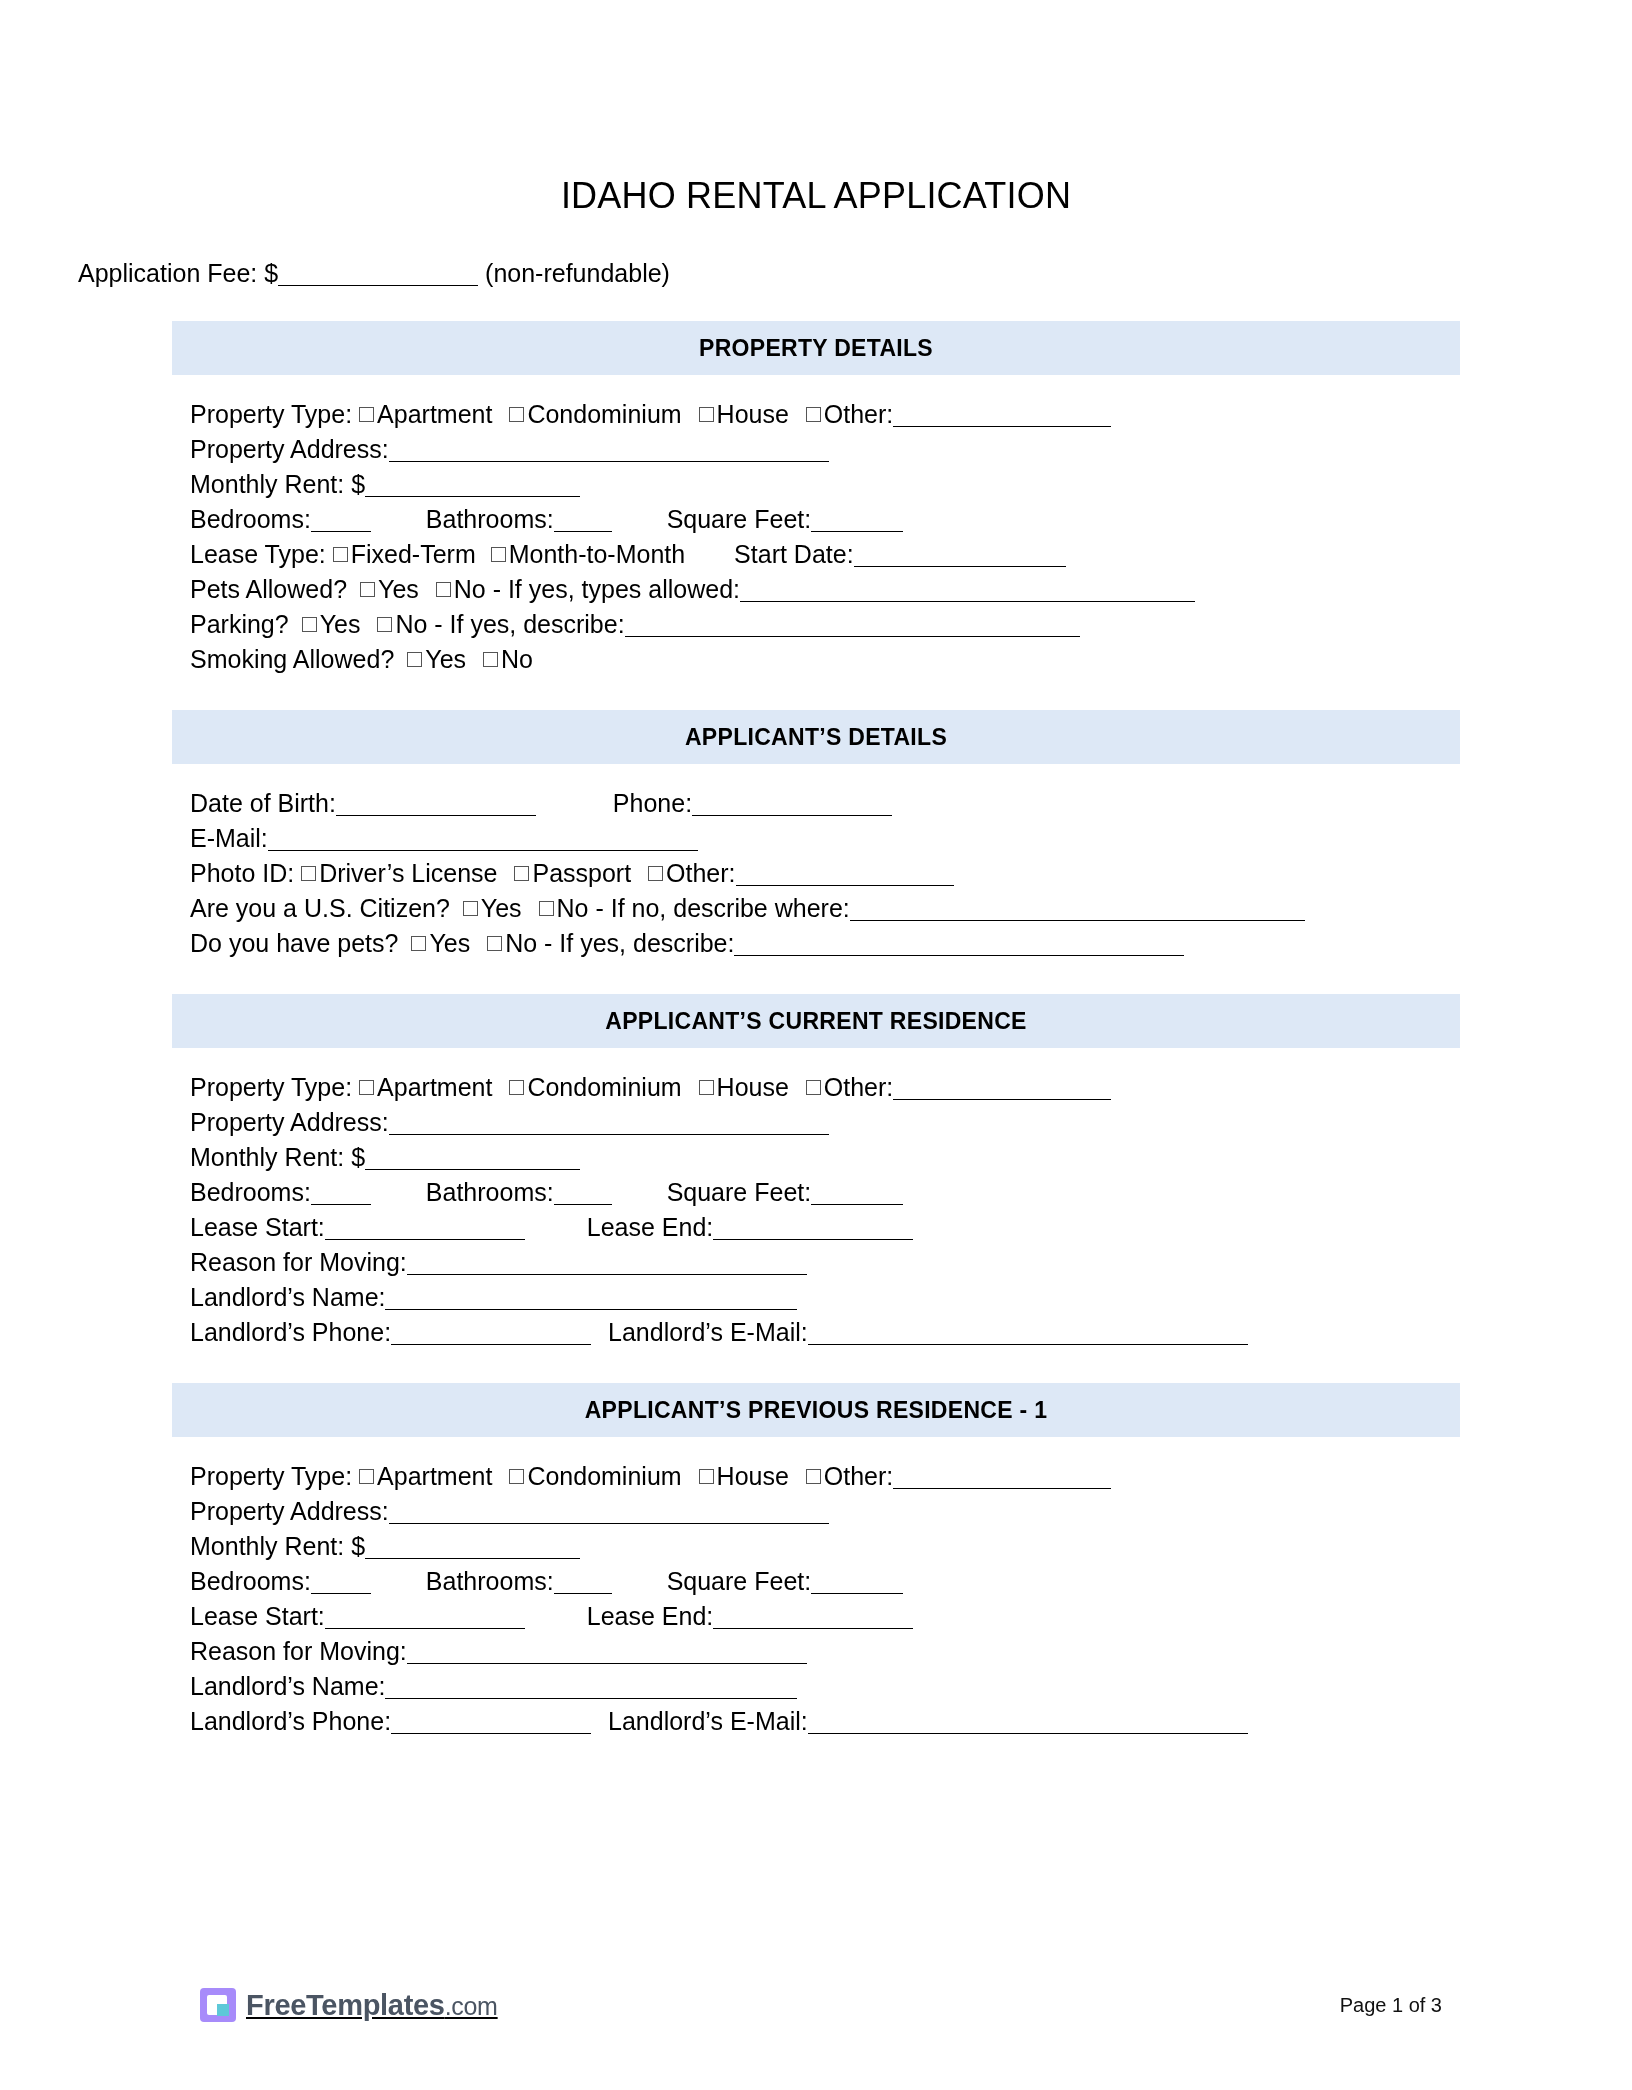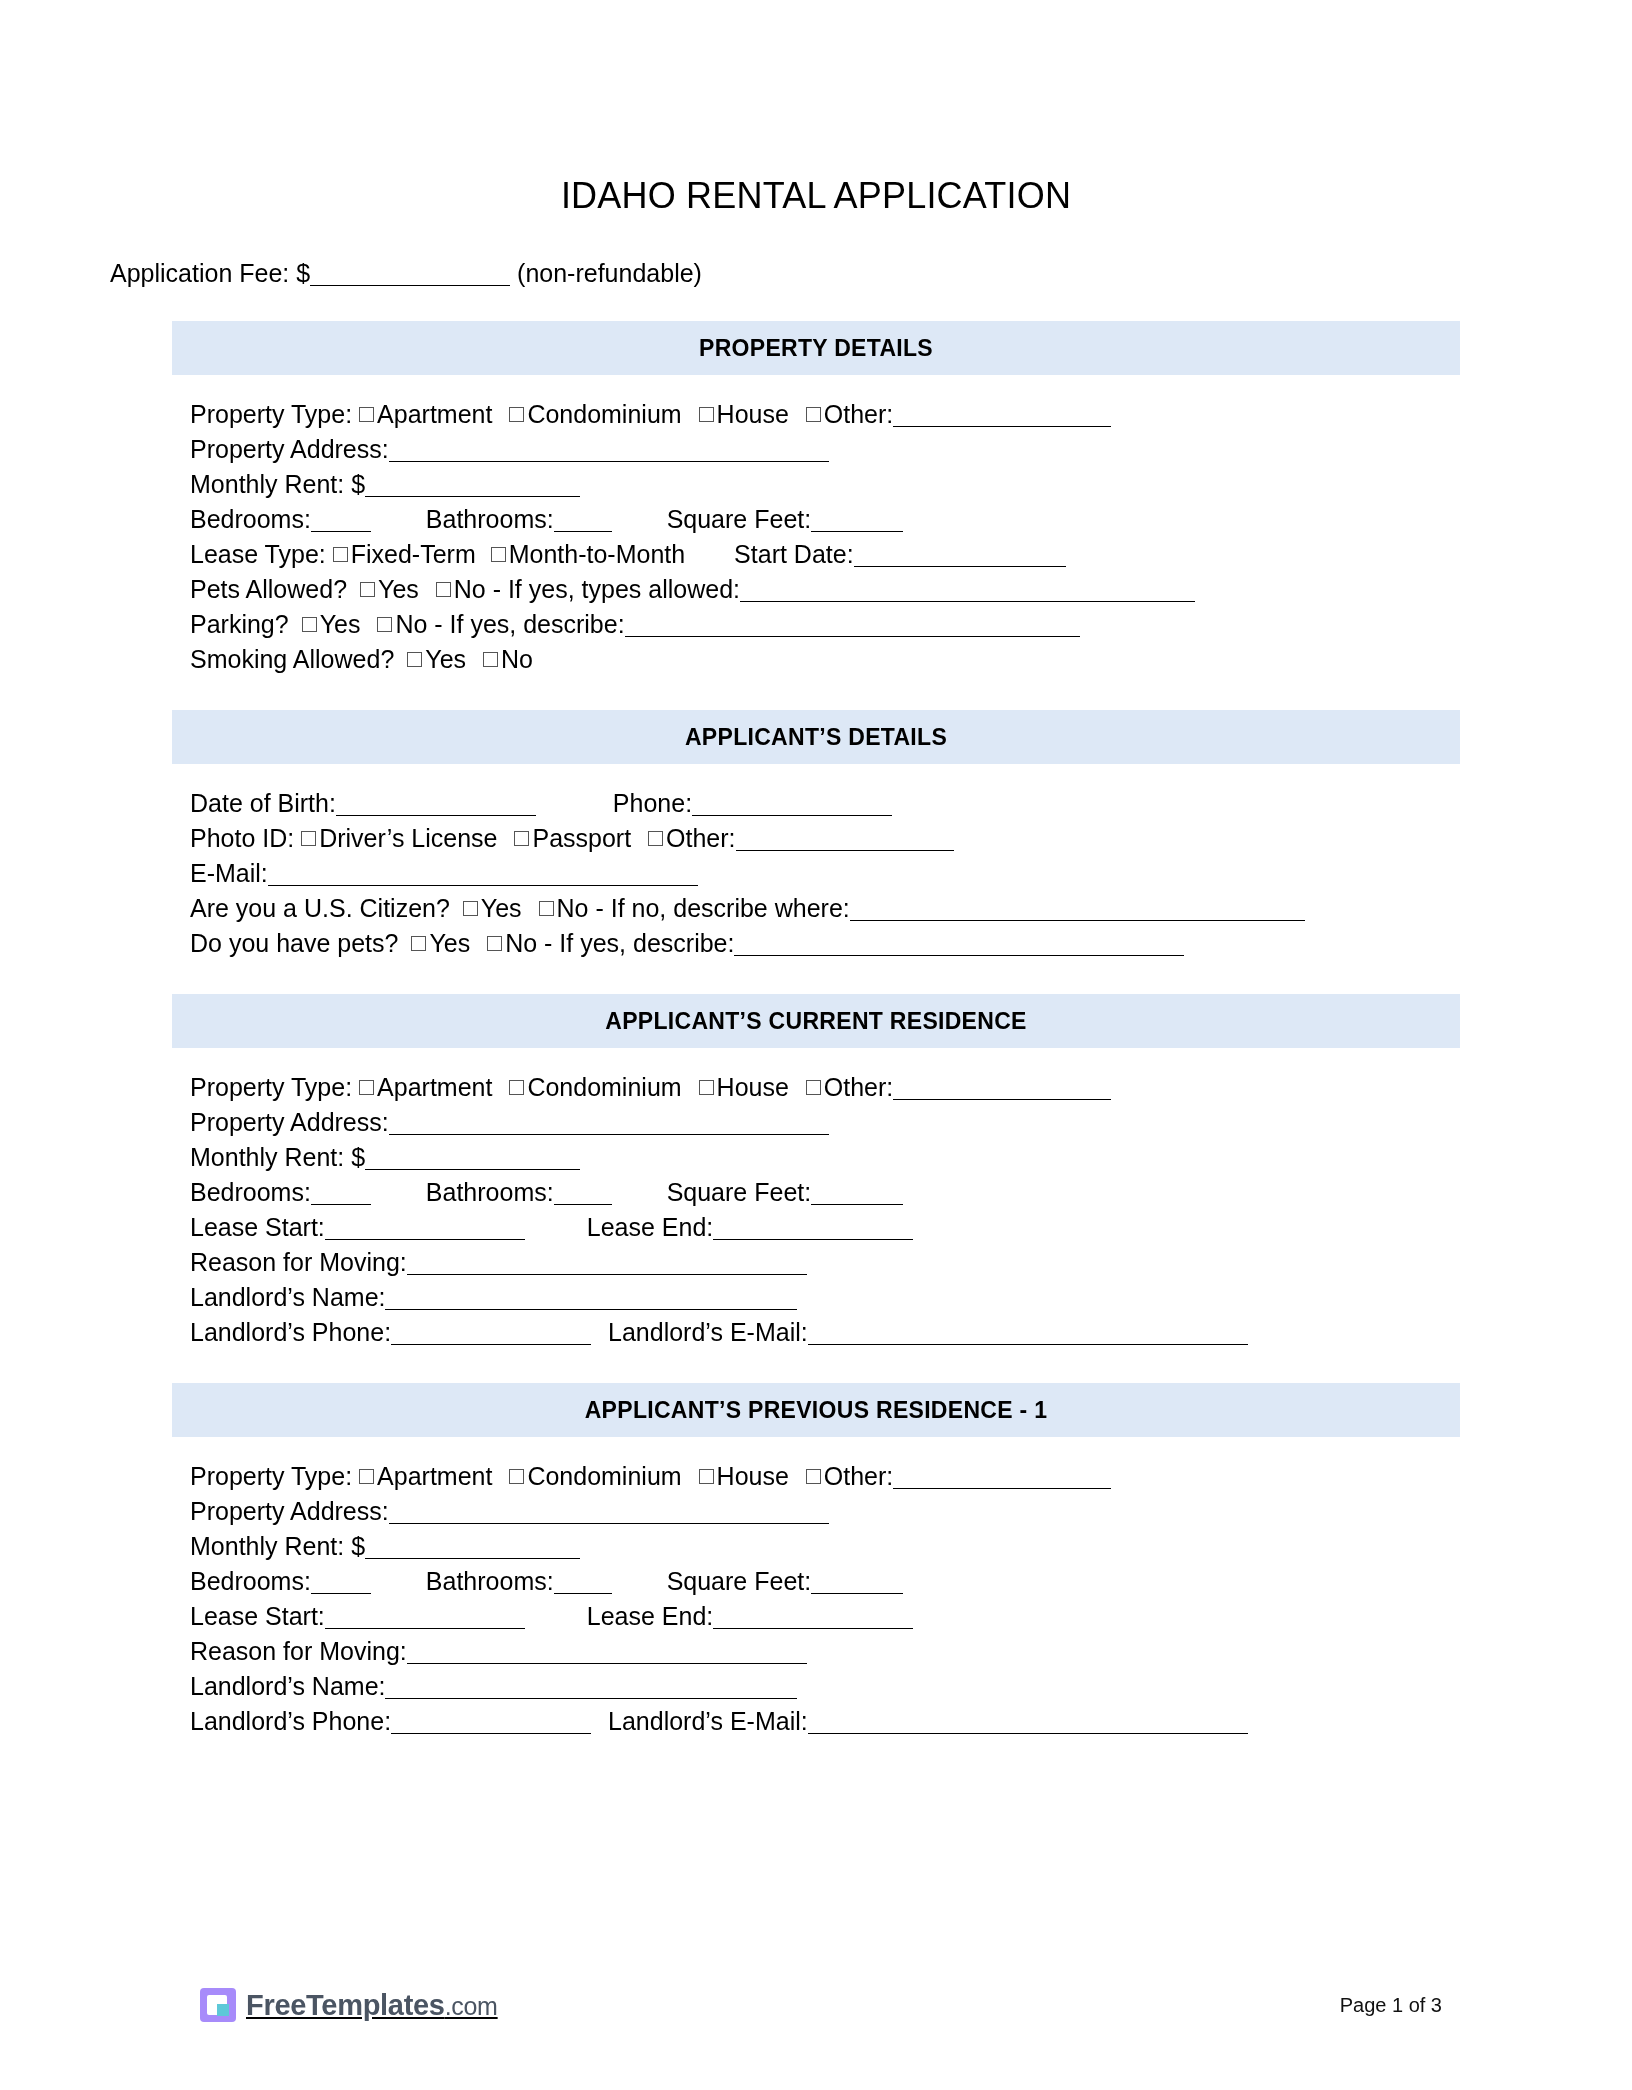--- a/index.html
+++ b/index.html
@@ -26,21 +26,21 @@
     text-align: center;
     font-size: 36px;
     font-weight: normal;
     letter-spacing: 0.2px;
     margin: 0;
     padding-top: 175px;
   }
   .fee-line {
     font-size: 25px;
     margin: 0;
-    padding-left: 110px;
+    padding-left: 78px;
     padding-top: 42px;
     white-space: nowrap;
   }
   .section-bar {
     background: #dde8f6;
     margin: 0 172px 0 172px;
     height: 54px;
     display: flex;
     align-items: center;
     justify-content: center;
@@ -193,27 +193,27 @@
 
   <div class="section-bar bar-gap-before">
     <span class="section-title">APPLICANT’S DETAILS</span>
   </div>
   <div class="section-body">
     <p class="line">
       <span>Date of Birth:</span><span class="u" style="width:200px"></span>
       <span class="sp" style="width:70px"></span><span>Phone:</span><span class="u" style="width:200px"></span>
     </p>
     <p class="line">
+      <span>E-Mail:</span><span class="u" style="width:430px"></span>
+    </p>
+    <p class="line">
       <span>Photo ID:</span>
       <span class="cb"></span><span>Driver’s License</span>
       <span class="sp" style="width:10px"></span><span class="cb"></span><span>Passport</span>
       <span class="sp" style="width:10px"></span><span class="cb"></span><span>Other:</span><span class="u" style="width:218px"></span>
-    </p>
-    <p class="line">
-      <span>E-Mail:</span><span class="u" style="width:430px"></span>
     </p>
     <p class="line">
       <span>Are you a U.S. Citizen?</span>
       <span class="sp" style="width:6px"></span><span class="cb"></span><span>Yes</span>
       <span class="sp" style="width:10px"></span><span class="cb"></span><span>No - If no, describe where:</span><span class="u" style="width:455px"></span>
     </p>
     <p class="line">
       <span>Do you have pets?</span>
       <span class="sp" style="width:6px"></span><span class="cb"></span><span>Yes</span>
       <span class="sp" style="width:10px"></span><span class="cb"></span><span>No - If yes, describe:</span><span class="u" style="width:450px"></span>

